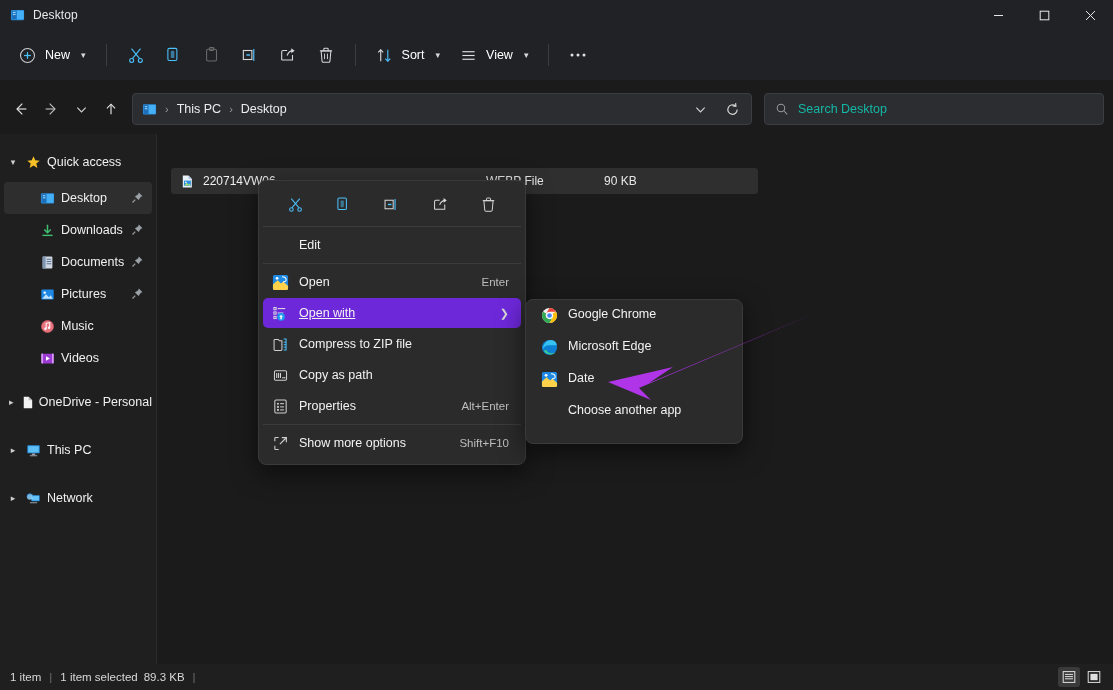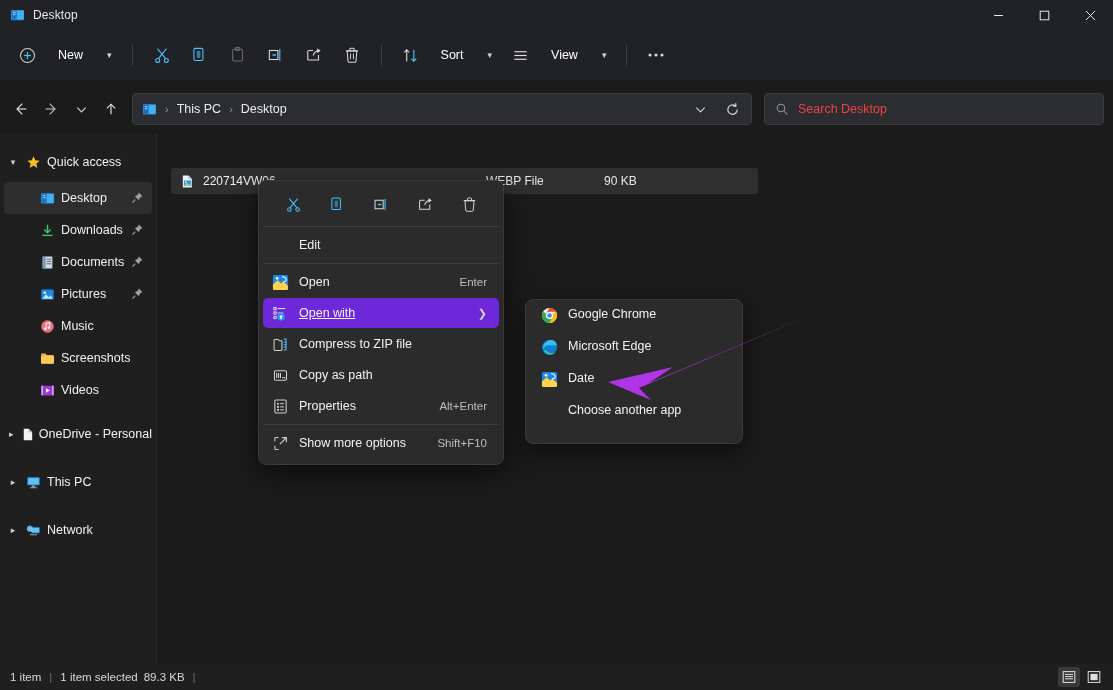--- a/index.html
+++ b/index.html
@@ -28,21 +28,21 @@
   }
   .win-btn svg { display: block; }
 
   
   .cmdbar {
     position: absolute; top: 30px; left: 0; width: 1113px; height: 50px;
     background: #202226;
     display: flex; align-items: center; padding-left: 10px; gap: 2px;
   }
   .cmd-btn {
-    height: 34px; display: flex; align-items: center; gap: 22px;
+    height: 34px; display: flex; align-items: center; gap: 9px;
     padding: 0 9px; border-radius: 4px; color: #ffffff; font-size: 12.5px;
   }
   .cmd-sep { width: 1px; height: 22px; background: #3a3d42; margin: 0 9px; }
   .chev { font-size: 9px; color: #d8d8d8; line-height: 1; margin-left: 2px; }
   .ico { display: inline-flex; align-items: center; justify-content: center; }
 
   
   .addrrow { position: absolute; top: 88px; left: 0; width: 1113px; height: 42px; display: flex; align-items: center; }
   .nav-btn { width: 30px; height: 30px; display: flex; align-items: center; justify-content: center; color: #e4e4e4; border-radius: 4px; }
   .addrbox {
@@ -52,21 +52,21 @@
   }
   .crumb { font-size: 12.5px; color: #ececec; }
   .crumb-sep { font-size: 11px; color: #9a9a9a; margin: 0 2px; }
   .addr-spacer { flex: 1; }
   .addr-icon-btn { width: 26px; height: 26px; display: flex; align-items: center; justify-content: center; color: #d6d6d6; border-radius: 3px; }
   .searchbox {
     margin-left: 12px; width: 340px; height: 32px; background: #2b2d31;
     border: 1px solid #3a3d42; border-radius: 4px;
     display: flex; align-items: center; gap: 9px; padding: 0 10px;
   }
-  .search-ph { font-size: 12.5px; color: #ef4444; }
+  .search-ph { font-size: 12.5px; color: #14b8a6; }
 
   
   .sidebar {
     position: absolute; top: 134px; left: 0; width: 156px; height: 530px;
     background: #1f1f1f; overflow: hidden;
   }
   .tree-item {
     position: relative; height: 32px; display: flex; align-items: center;
     font-size: 12.5px; color: #f0f0f0; border-radius: 4px; margin: 0 4px;
   }
@@ -90,21 +90,21 @@
 
   .filerow {
     position: absolute; top: 34px; left: 14px; width: 587px; height: 26px;
     background: #2f2f2f; border-radius: 3px; display: flex; align-items: center;
   }
   .file-name { font-size: 12px; color: #f0f0f0; margin-left: 8px; white-space: nowrap; }
   .file-cell { position: absolute; font-size: 12px; color: #e6e6e6; }
 
   
   .ctxmenu {
-    position: absolute; left: 258px; top: 180px; width: 246px;
+    position: absolute; left: 258px; top: 180px; width: 268px;
     background: #2b2b2b; border: 1px solid #3a3a3a; border-radius: 8px;
     box-shadow: 0 8px 26px rgba(0,0,0,.55); padding: 4px 0 5px 0;
   }
   .ctx-toolbar { display: flex; align-items: center; justify-content: space-around; height: 38px; padding: 0 12px; }
   .ctx-tool { width: 32px; height: 30px; display: flex; align-items: center; justify-content: center; border-radius: 4px; }
   .ctx-divider { height: 1px; background: #3c3c3c; margin: 3px 4px; }
   .ctx-item {
     position: relative; height: 30px; margin: 1px 4px; border-radius: 5px;
     display: flex; align-items: center; font-size: 12.5px; color: #f2f2f2;
   }
@@ -453,30 +453,20 @@
           <circle cx="8" cy="8" r="6.4" fill="#e8757e"></circle>
           <circle cx="8" cy="8" r="6.4" fill="none" stroke="#c95a68" stroke-width=".8"></circle>
           <path d="M6.6 10.2 V4.6 L10.4 3.8 V9.2" fill="none" stroke="#ffffff" stroke-width="1.1"></path>
           <circle cx="5.8" cy="10.4" r="1.3" fill="#ffffff"></circle>
           <circle cx="9.6" cy="9.4" r="1.3" fill="#ffffff"></circle>
         </svg>
       </span>
       <span class="tree-label">Music</span>
     </div>
 
-    <div class="tree-item">
-      <span class="tw"></span>
-      <span class="tree-icon" style="margin-left:14px">
-        <svg width="15" height="15" viewBox="0 0 16 16">
-          <path d="M1.2 3.6 a.9 .9 0 0 1 .9-.9 h3.6 l1.5 1.6 h6.7 a.9 .9 0 0 1 .9 .9 v7.3 a.9 .9 0 0 1 -.9 .9 H2.1 a.9 .9 0 0 1 -.9 -.9 z" fill="#f0b33c"></path>
-          <path d="M1.2 5.6 h13.6 v7 a.9 .9 0 0 1 -.9 .9 H2.1 a.9 .9 0 0 1 -.9 -.9 z" fill="#ffc95c"></path>
-        </svg>
-      </span>
-      <span class="tree-label">Screenshots</span>
-    </div>
 
     <div class="tree-item">
       <span class="tw"></span>
       <span class="tree-icon" style="margin-left:14px">
         <svg width="15" height="15" viewBox="0 0 16 16">
           <rect x="1.4" y="2.8" width="13.2" height="10.4" rx="1" fill="#9b3bd4"></rect>
           <rect x="1.4" y="2.8" width="1.8" height="10.4" fill="#d79bf5"></rect>
           <rect x="12.8" y="2.8" width="1.8" height="10.4" fill="#d79bf5"></rect>
           <path d="M6.4 5.6 L10.6 8 L6.4 10.4 Z" fill="#ffffff"></path>
         </svg>

